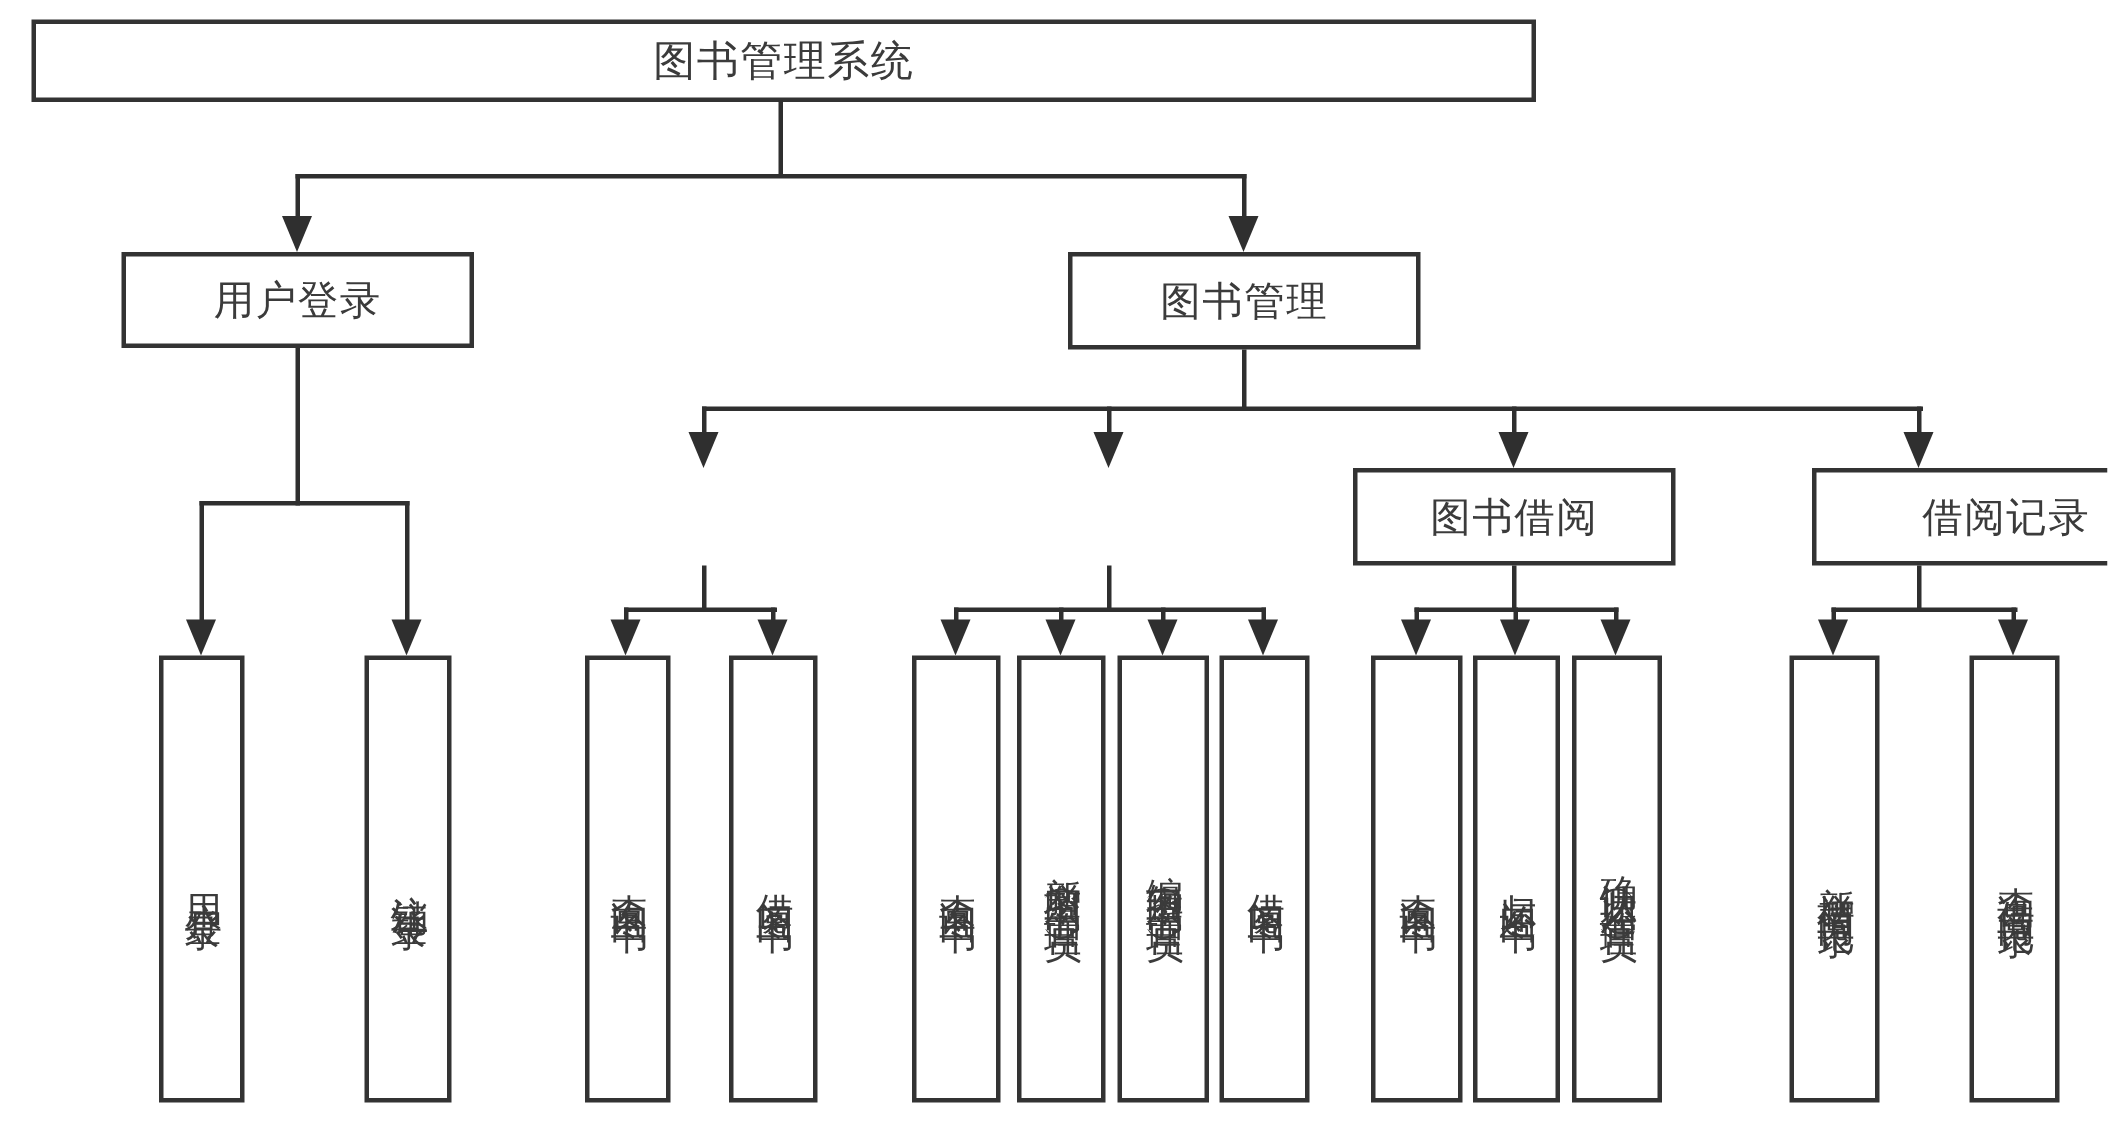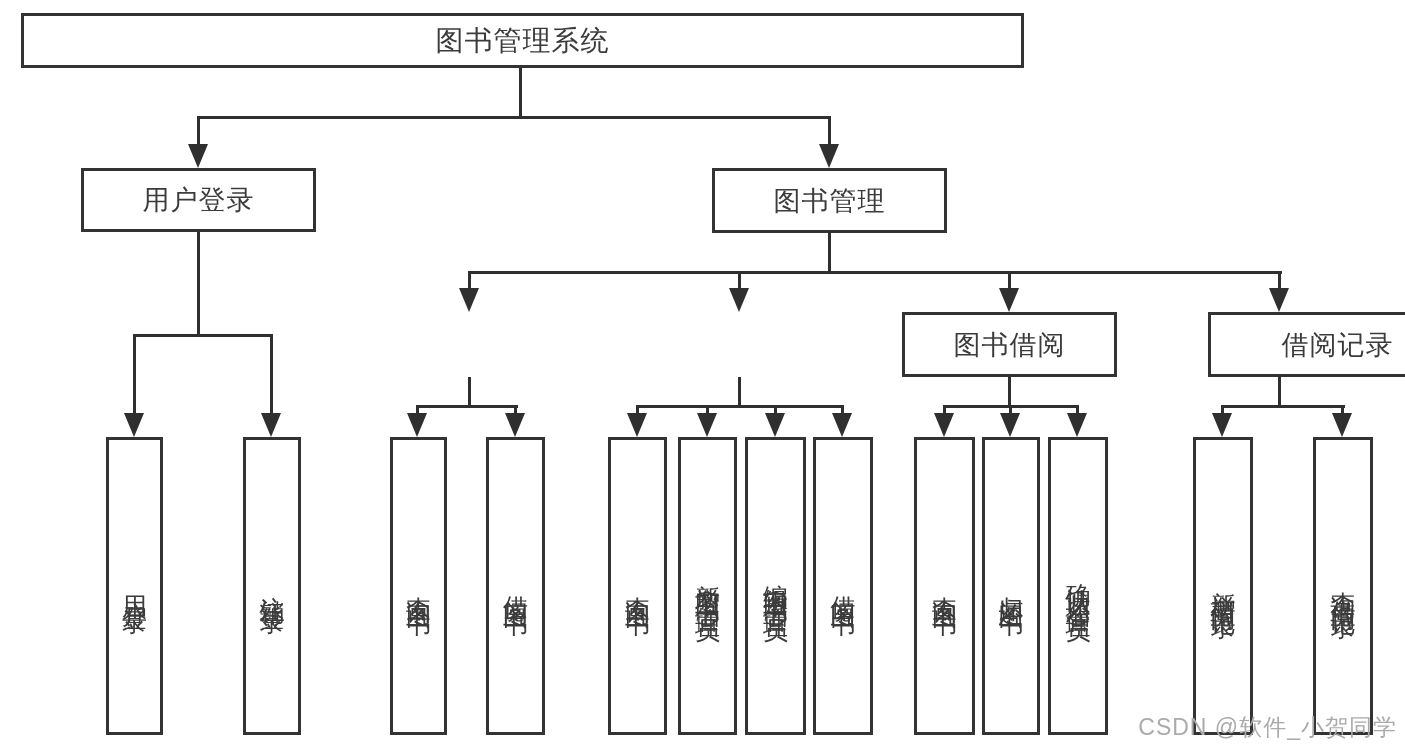--- a/index.html
+++ b/index.html
@@ -173,15 +173,14 @@
   <div class="vline" style="left:1076px;top:405px;height:14px;"></div>
   <div class="ahead" style="left:1067px;top:413px;"></div>
 
   <div class="vline" style="left:1278px;top:377px;height:31px;"></div>
   <div class="hline" style="left:1221px;top:405px;width:124px;"></div>
   <div class="vline" style="left:1221px;top:405px;height:14px;"></div>
   <div class="ahead" style="left:1212px;top:413px;"></div>
   <div class="vline" style="left:1341px;top:405px;height:14px;"></div>
   <div class="ahead" style="left:1332px;top:413px;"></div>
 
-  <div class="watermark">CSDN @软件_小贺同学</div>
 
 </div>
 
 </body></html>

